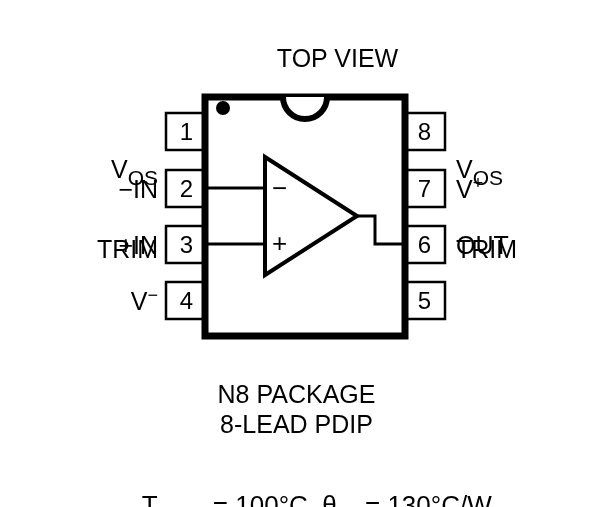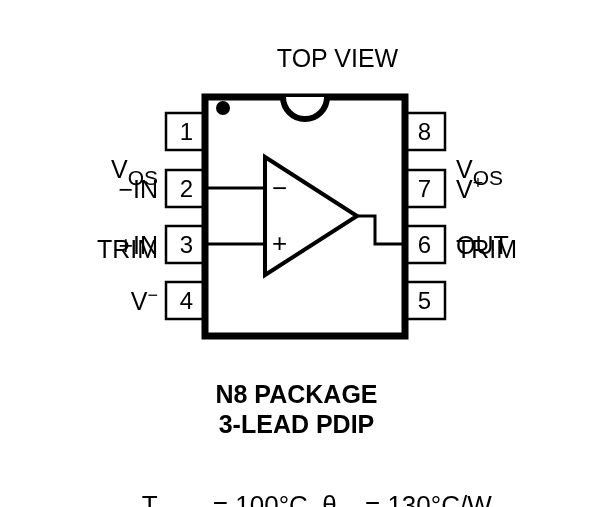--- a/index.html
+++ b/index.html
@@ -56,21 +56,20 @@
     font-size: 18px;
     vertical-align: baseline;
     position: relative;
     top: -9px;
   }
   .caption-line {
     font-size: 25px;
     width: 593px;
     left: 0;
     text-align: center;
-    font-weight: bold;
   }
   .therm-line {
     font-size: 26px;
     width: 605px;
     left: 0;
     text-align: center;
   }
   .sub-sm {
     font-size: 18px;
     position: relative;
@@ -157,19 +156,19 @@
   <div class="txt pin-label right" style="left:456px; top:104px; width:149px;">
     <div><span>V</span><span class="sub">OS</span></div>
     <div>TRIM</div>
   </div>
   <div class="txt pin-label right" style="left:456px; top:176px; width:149px;"><span>V</span><span class="sup">+</span></div>
   <div class="txt pin-label right" style="left:456px; top:232px; width:149px;">OUT</div>
   <div class="txt pin-label right" style="left:456px; top:275px; width:149px;">
   </div>
 
   <div class="txt caption-line" style="top:380px;">N8 PACKAGE</div>
-  <div class="txt caption-line" style="top:410px;">3-LEAD PDIP</div>
+  <div class="txt caption-line" style="top:410px;">8-LEAD PDIP</div>
 
   <div class="txt therm-line" style="top:459px;">
     <span>T</span><span class="sub-sm">JMAX</span><span> = 100°C, </span><span>θ</span><span class="sub-sm">JA</span><span> = 130°C/W</span>
   </div>
 
 </div>
 
 </body></html>

